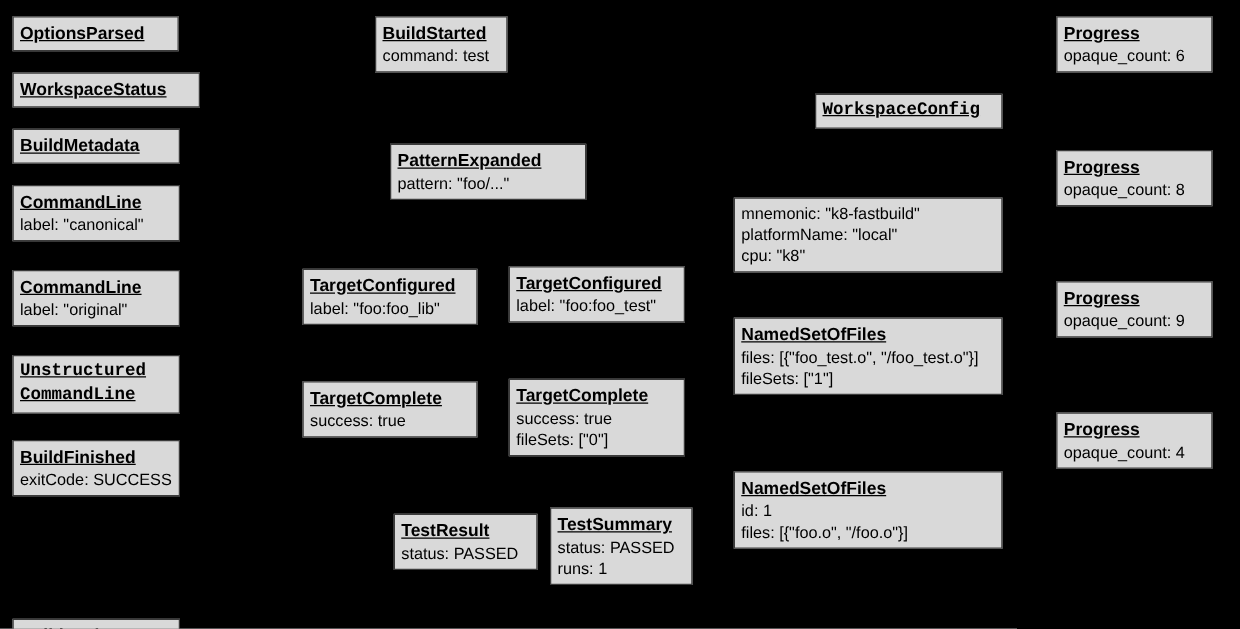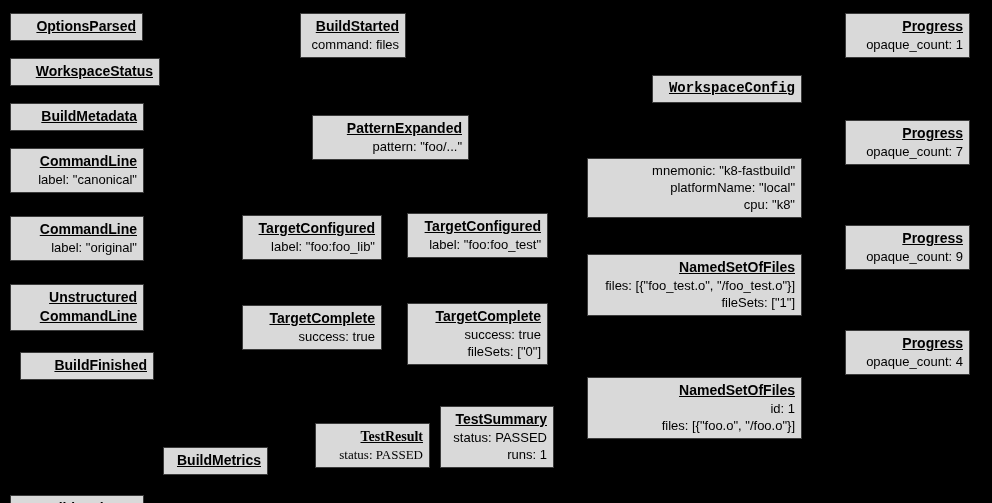--- a/index.html
+++ b/index.html
@@ -19,21 +19,20 @@
     background: var(--bg, #000);
   }
   .node {
     position: absolute;
     box-sizing: border-box;
     background: var(--node-fill, #d9d9d9);
     border: 1px solid var(--node-border, #3b3b3b);
     color: var(--text, #000);
     padding: 3px 6px 4px 5px;
     white-space: nowrap;
-    text-align: right;
   }
   .node-title {
     font-size: 14px;
     font-weight: bold;
     line-height: 19px;
     text-decoration: underline;
   }
   .node-line {
     font-size: 13px;
     font-weight: normal;
@@ -54,36 +53,34 @@
       <div class="node-title">WorkspaceStatus</div>
     </div>
     <div class="node" style="left: 10px; top: 148px; min-width: 134px;">
       <div class="node-title">CommandLine</div>
       <div class="node-line">label: "canonical"</div>
     </div>
     <div class="node" style="left: 10px; top: 216px; min-width: 134px;">
       <div class="node-title">CommandLine</div>
       <div class="node-line">label: "original"</div>
     </div>
-    <div class="node" style="left: 10px; top: 284px; min-width: 134px;">
+    <div class="node" style="left: 10px; top: 284px; min-width: 134px; font-family: Liberation Mono, monospace;">
       <div class="node-title">Unstructured</div>
       <div class="node-title">CommandLine</div>
     </div>
-    <div class="node" style="left: 20px; top: 352px; min-width: 134px;">
+    <div class="node" style="left: 10px; top: 352px; min-width: 134px;">
       <div class="node-title">BuildFinished</div>
+      <div class="node-line">exitCode: SUCCESS</div>
     </div>
     <div class="node" style="left: 10px; top: 447px; min-width: 134px; margin-top: 48px;">
       <div class="node-title">BuildToolLogs</div>
     </div>
-    <div class="node" style="left: 163px; top: 447px; min-width: 105px;">
-      <div class="node-title">BuildMetrics</div>
-    </div>
     <div class="node" style="left: 300px; top: 13px; min-width: 106px;">
       <div class="node-title">BuildStarted</div>
-      <div class="node-line">command: files</div>
+      <div class="node-line">command: test</div>
     </div>
     <div class="node" style="left: 312px; top: 115px; min-width: 157px;">
       <div class="node-title">PatternExpanded</div>
       <div class="node-line">pattern: "foo/..."</div>
     </div>
     <div class="node" style="left: 242px; top: 215px; min-width: 140px;">
       <div class="node-title">TargetConfigured</div>
       <div class="node-line">label: "foo:foo_lib"</div>
     </div>
     <div class="node" style="left: 407px; top: 213px; min-width: 141px;">
@@ -92,21 +89,21 @@
     </div>
     <div class="node" style="left: 242px; top: 305px; min-width: 140px;">
       <div class="node-title">TargetComplete</div>
       <div class="node-line">success: true</div>
     </div>
     <div class="node" style="left: 407px; top: 303px; min-width: 141px;">
       <div class="node-title">TargetComplete</div>
       <div class="node-line">success: true</div>
       <div class="node-line">fileSets: ["0"]</div>
     </div>
-    <div class="node" style="left: 315px; top: 423px; min-width: 115px; font-family: Liberation Serif, serif;">
+    <div class="node" style="left: 315px; top: 411px; min-width: 115px;">
       <div class="node-title">TestResult</div>
       <div class="node-line">status: PASSED</div>
     </div>
     <div class="node" style="left: 440px; top: 406px; min-width: 114px;">
       <div class="node-title">TestSummary</div>
       <div class="node-line">status: PASSED</div>
       <div class="node-line">runs: 1</div>
     </div>
     <div class="node" style="left: 652px; top: 75px; min-width: 150px; font-family: Liberation Mono, monospace;">
       <div class="node-title">WorkspaceConfig</div>
@@ -121,25 +118,25 @@
       <div class="node-line">files: [{"foo_test.o", "/foo_test.o"}]</div>
       <div class="node-line">fileSets: ["1"]</div>
     </div>
     <div class="node" style="left: 587px; top: 377px; min-width: 215px;">
       <div class="node-title">NamedSetOfFiles</div>
       <div class="node-line">id: 1</div>
       <div class="node-line">files: [{"foo.o", "/foo.o"}]</div>
     </div>
     <div class="node" style="left: 845px; top: 13px; min-width: 125px;">
       <div class="node-title">Progress</div>
-      <div class="node-line">opaque_count: 1</div>
+      <div class="node-line">opaque_count: 6</div>
     </div>
     <div class="node" style="left: 845px; top: 120px; min-width: 125px;">
       <div class="node-title">Progress</div>
-      <div class="node-line">opaque_count: 7</div>
+      <div class="node-line">opaque_count: 8</div>
     </div>
     <div class="node" style="left: 845px; top: 225px; min-width: 125px;">
       <div class="node-title">Progress</div>
       <div class="node-line">opaque_count: 9</div>
     </div>
     <div class="node" style="left: 845px; top: 330px; min-width: 125px;">
       <div class="node-title">Progress</div>
       <div class="node-line">opaque_count: 4</div>
     </div>
   </div>

